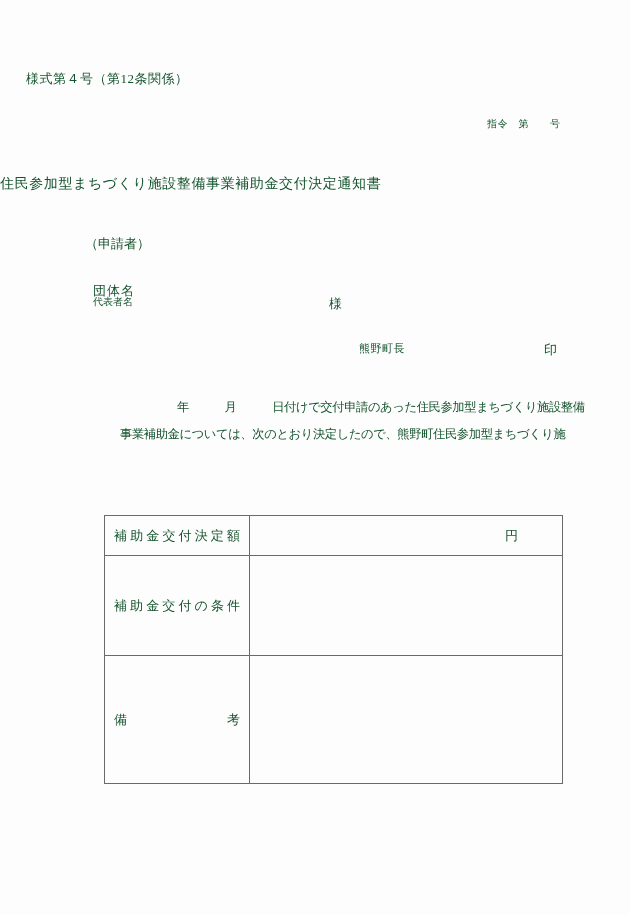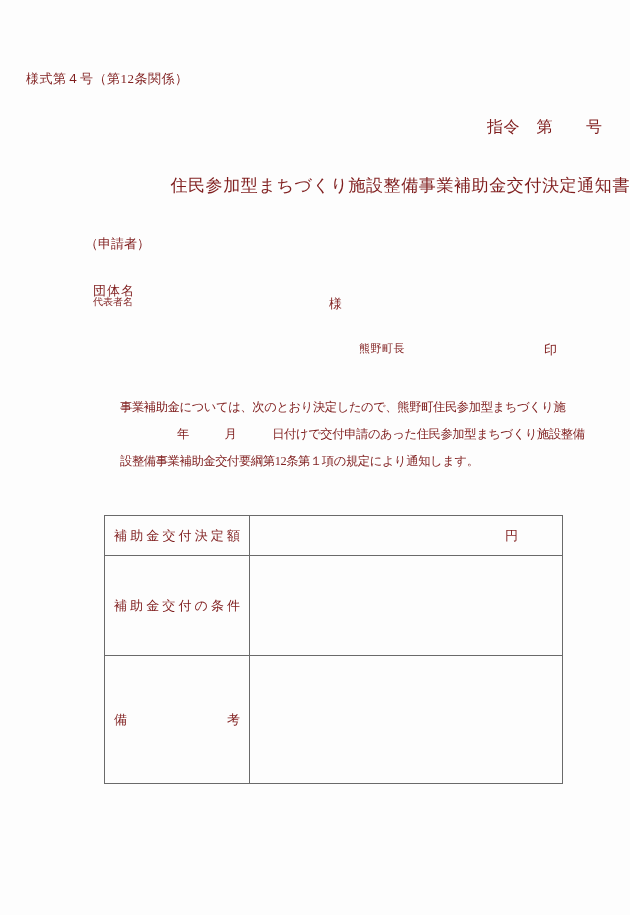--- a/index.html
+++ b/index.html
@@ -1,27 +1,27 @@
 <!DOCTYPE html>
 <html><head>
 <meta charset="utf-8">
 <style>
   html,body{margin:0;padding:0;background:#ffffff;}
   .page{
     position:relative;
     width:630px;height:915px;
     background:#fdfdfd;
     font-family:"Liberation Serif","DejaVu Serif",serif;
-    color:#7f1d1d;
+    color:#14532d;
     overflow:hidden;
   }
   .abs{position:absolute;line-height:1;white-space:pre;}
   .form-number{left:26px;top:72px;font-size:13px;letter-spacing:0.5px;}
-  .directive{left:487px;top:119px;font-size:16px;letter-spacing:0.5px;}
-  .doc-title{left:0;top:177px;width:100%;text-align:right;font-size:17px;letter-spacing:0.6px;white-space:pre;}
+  .directive{left:487px;top:119px;font-size:10px;letter-spacing:0.5px;}
+  .doc-title{left:0;top:177px;width:100%;text-align:left;font-size:14px;letter-spacing:0.6px;white-space:pre;}
   .applicant-label{left:85px;top:237px;font-size:13px;font-family:Liberation Serif, serif;}
   .group-name{left:93px;top:284px;font-size:13px;letter-spacing:1px;}
   .rep-name{left:93px;top:297px;font-size:10px;}
   .honorific{left:329px;top:297px;font-size:13px;}
   .mayor{left:359px;top:343px;font-size:11px;letter-spacing:0.5px;}
   .seal{left:544px;top:343px;font-size:13px;}
   .body-par{position:absolute;left:120px;top:394px;font-size:12.3px;letter-spacing:-0.4px;}
   .body-par .line{line-height:27px;white-space:pre;}
   .body-par .line.indent{padding-left:57px;}
   .grant-table{
@@ -60,23 +60,22 @@
 
   <div class="abs applicant-label">（申請者）</div>
   <div class="abs group-name">団体名</div>
   <div class="abs rep-name">代表者名</div>
   <div class="abs honorific">様</div>
 
   <div class="abs mayor">熊野町長</div>
   <div class="abs seal">印</div>
 
   <div class="body-par">
+    <div class="line indent">年　　　月　　　日付けで交付申請のあった住民参加型まちづくり施設整備</div>
     <div class="line">事業補助金については、次のとおり決定したので、熊野町住民参加型まちづくり施</div>
-    <div class="line indent">年　　　月　　　日付けで交付申請のあった住民参加型まちづくり施設整備</div>
-    <div class="line">設整備事業補助金交付要綱第12条第１項の規定により通知します。</div>
   </div>
 
   <div class="grant-table">
     <div class="t-row r1">
       <div class="cell-label">
           <span>補</span>
           <span>助</span>
           <span>金</span>
           <span>交</span>
           <span>付</span>

